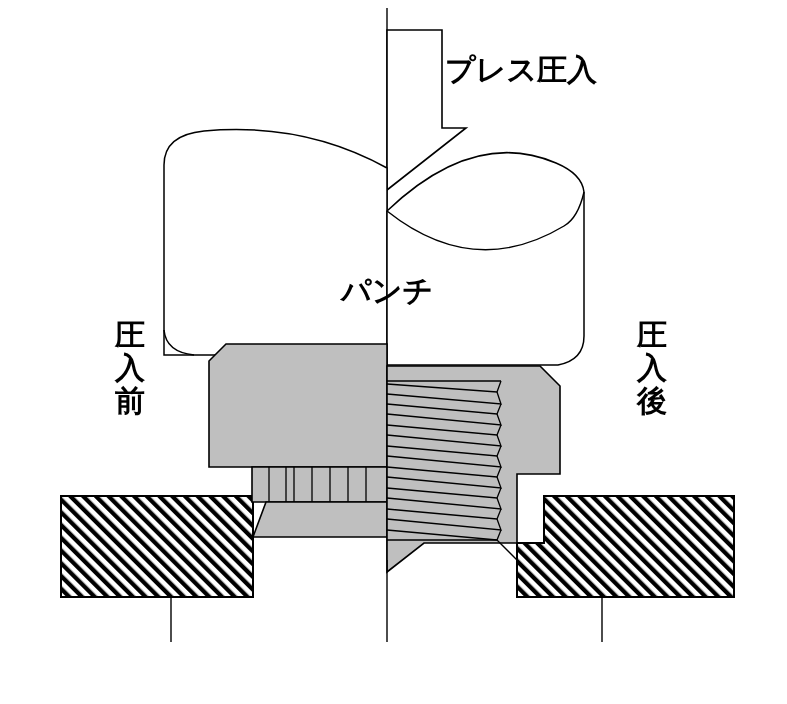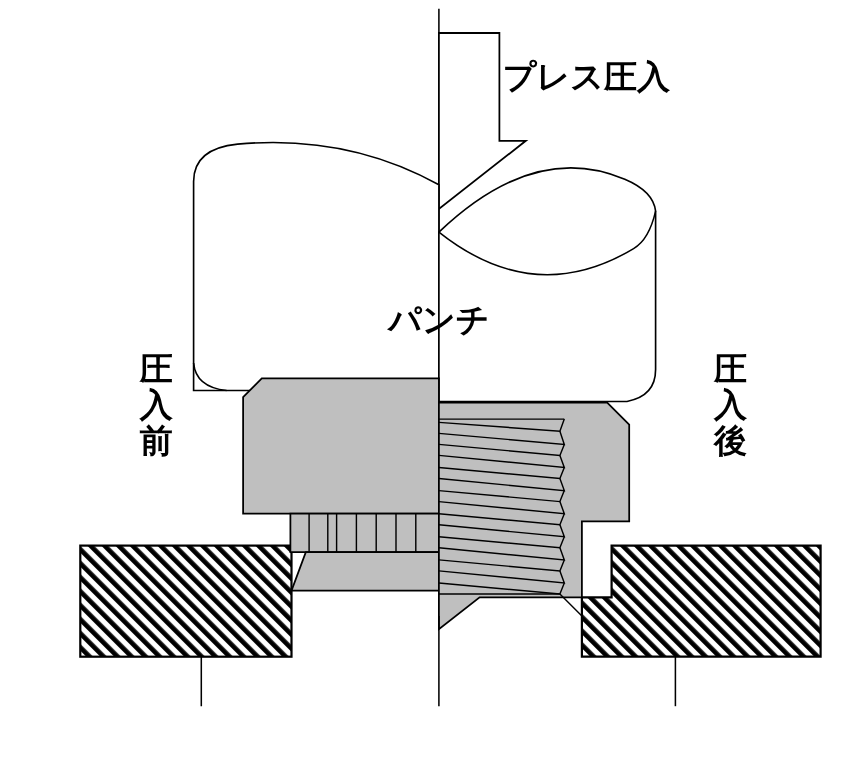--- a/index.html
+++ b/index.html
@@ -1,20 +1,20 @@
 <!DOCTYPE html>
 <html><head>
 <meta charset="utf-8">
 <style>
   html,body{margin:0;padding:0;background:#ffffff;}
   body{
     font-family:"DejaVu Sans","Liberation Sans",sans-serif;
     width:787px;height:704px;position:relative;overflow:hidden;
   }
-  #stage{position:absolute;left:16px;top:0;width:700px;height:704px;text-decoration:underline;}
+  #stage{position:absolute;left:4px;top:0;width:700px;height:704px;text-decoration:underline;}
   svg{display:block;}
   .lbl{
     font-family:"DejaVu Sans","Liberation Sans",sans-serif;
     font-weight:700;fill:#000000;
   }
   .lbl-h{font-size:30px;}
   .vchar{font-size:30px;}
 </style>
 </head>
 <body>

